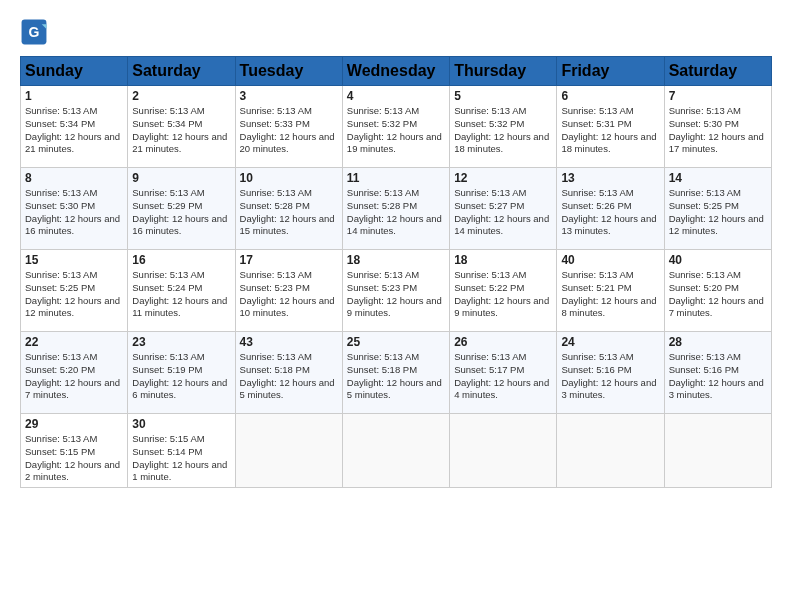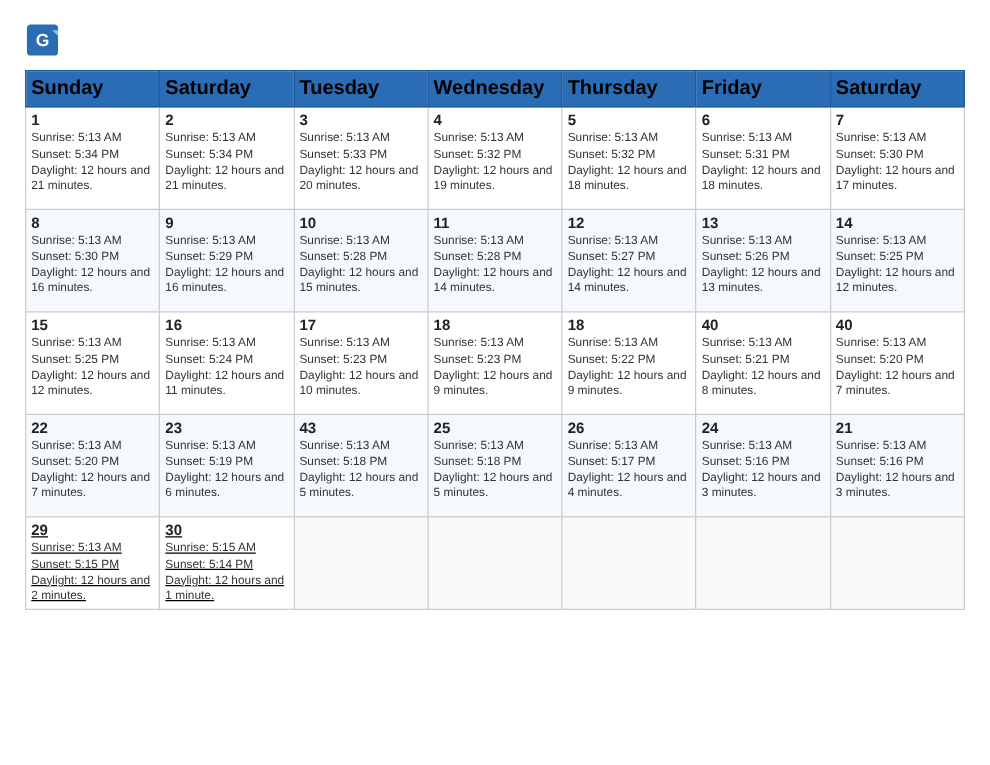--- a/index.html
+++ b/index.html
@@ -86,21 +86,20 @@
     .day-info {
       font-size: 9.5px;
       color: #333;
       line-height: 1.35;
     }
     .empty-cell {
       background: #f9f9f9 !important;
     }
     .last-row td {
       height: 70px;
-      text-decoration: underline;
     }
   </style>
 </head>
 <body>
 
 <div class="container">
   <div class="header-row">
     <div class="logo">
       <svg class="logo-icon" viewBox="0 0 36 36">
         <rect x="2" y="2" width="32" height="32" rx="4" fill="#2a6db5"></rect>
@@ -240,21 +239,21 @@
           </td>
           <td>
             <span class="day-num">26</span>
             <div class="day-info">Sunrise: 5:13 AM<br>Sunset: 5:17 PM<br>Daylight: 12 hours and 4 minutes.</div>
           </td>
           <td>
             <span class="day-num">24</span>
             <div class="day-info">Sunrise: 5:13 AM<br>Sunset: 5:16 PM<br>Daylight: 12 hours and 3 minutes.</div>
           </td>
           <td>
-            <span class="day-num">21</span>
+            <span class="day-num">28</span>
             <div class="day-info">Sunrise: 5:13 AM<br>Sunset: 5:16 PM<br>Daylight: 12 hours and 3 minutes.</div>
           </td>
         </tr>
         <tr class="last-row">
           <td>
             <span class="day-num">29</span>
             <div class="day-info">Sunrise: 5:13 AM<br>Sunset: 5:15 PM<br>Daylight: 12 hours and 2 minutes.</div>
           </td>
           <td>
             <span class="day-num">30</span>

